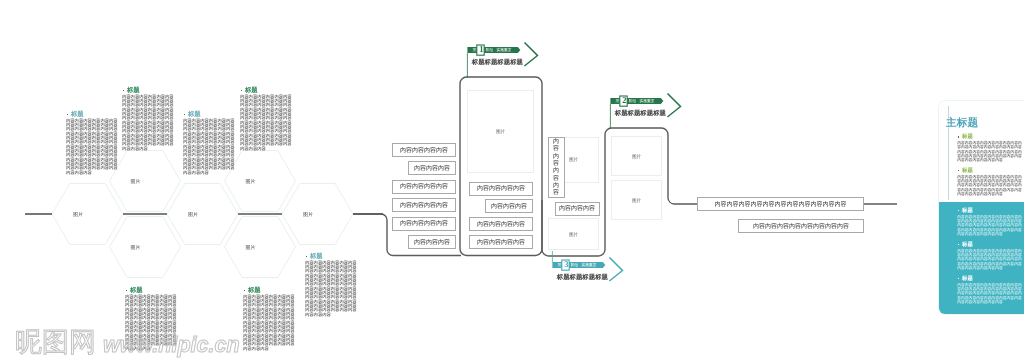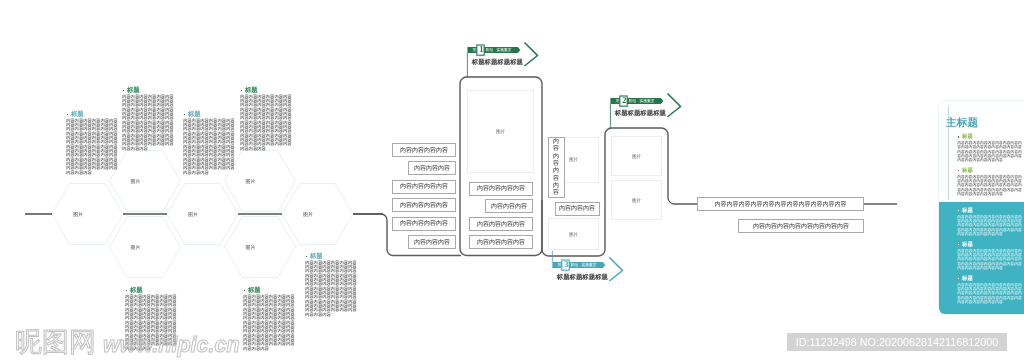--- a/index.html
+++ b/index.html
@@ -214,23 +214,20 @@
     <div class="pit" style="top:174px;">
       <div class="pit-t white"><i class="bul w"></i><span>标题</span></div>
       <div class="pit-b w">内容内容内容内容内容内容内容内容内容内容内容内容内容内容内容内容内容内容内容内容内容内容内容内容内容内容内容内容内容内容内容内容内容内容内容内容内容内容内容内容</div>
     </div>
   </div>
 
   <svg class="wm" width="230" height="45" viewBox="0 0 230 45">
     <text class="wm-cn" x="1" y="31">昵图网</text>
     <text class="wm-url" x="89" y="32">www.nipic.cn</text>
   </svg>
-  <div class="idbar">
-      <span>ID:11232498 NO:20200628142116812000</span>
-    </div>
 
   <div class="banner teal" style="left:552px;top:260px;">
     <svg width="75" height="24" viewBox="0 0 75 24">
       <path d="M0.4,2.0 H50.8 L53.4,5.0 L50.8,8.0 H0.4 Z" fill="#46A9B8"></path>
       <path d="M58,-2 L70.5,10.5 L58,20.5" fill="none" stroke="#46A9B8" stroke-width="1.5" stroke-linecap="square"></path>
       <rect x="9.8" y="0" width="7.4" height="10.2" fill="#fff" stroke="#46A9B8" stroke-width="1.1"></rect>
       <line x1="0.4" y1="2.4" x2="0.4" y2="-9" stroke="#46A9B8" stroke-width="0.8"></line>
     </svg>
     <span class="bspre">第</span>
     <span class="bsnum t">3</span>

